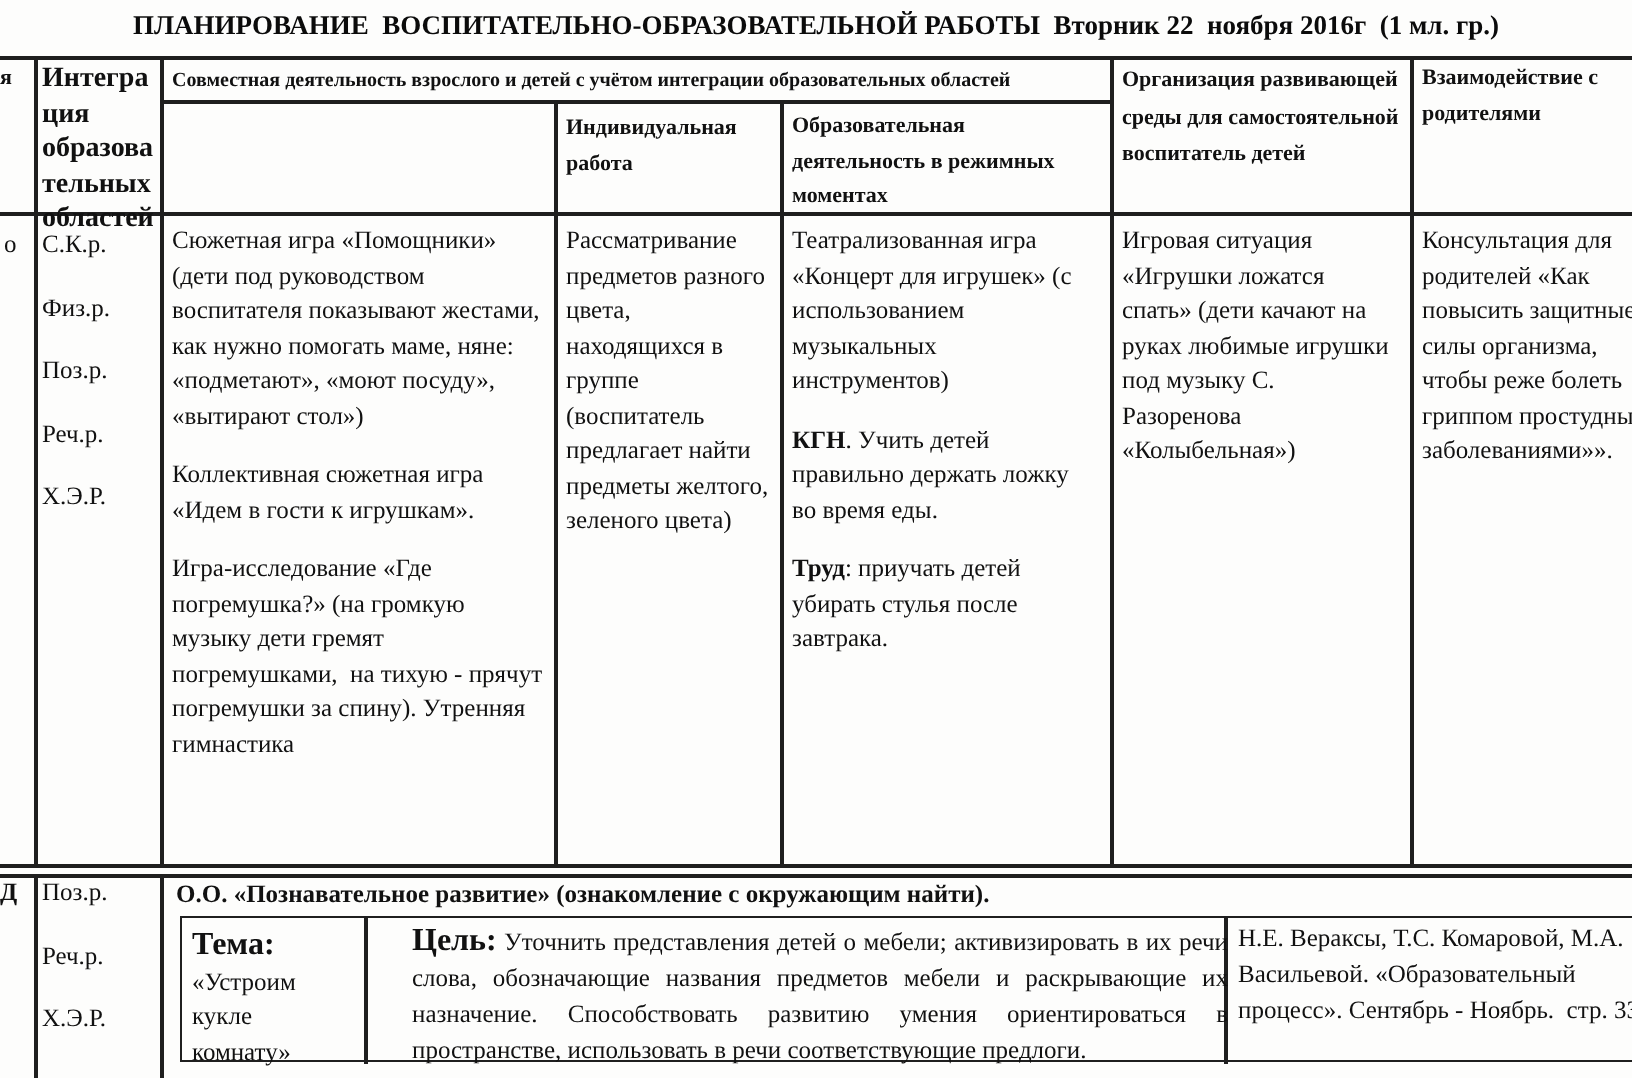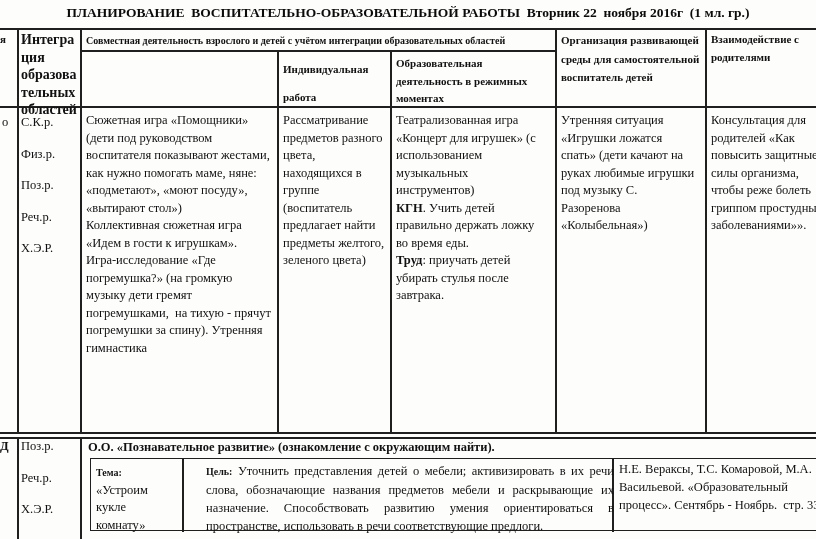--- a/index.html
+++ b/index.html
@@ -21,24 +21,24 @@
   .line.v{width:1.6px;}
   .box{position:absolute;border:1.6px solid #1f1f1f;background:transparent;}
   .txt{
     position:absolute;
     font-size:12.5px;line-height:17.5px;
     white-space:pre-wrap;
   }
   .hdr{font-weight:bold;font-size:11px;line-height:17.5px;}
   .nowrap{white-space:nowrap;}
   .para{white-space:pre-wrap;}
-  .para + .para{}
+  .para + .para{margin-top:12px;}
   .item + .item{margin-top:14px;}
   .b{font-weight:bold;}
-  .sm{font-size:10px;font-weight:bold;}
+  .sm{font-size:16px;font-weight:bold;}
   .justify{text-align:justify;margin-left:16px;}
 </style>
 </head>
 <body>
 
 <div class="page">
 
   <div class="title">ПЛАНИРОВАНИЕ  ВОСПИТАТЕЛЬНО-ОБРАЗОВАТЕЛЬНОЙ РАБОТЫ  Вторник 22  ноября 2016г  (1 мл. гр.)</div>
 
   <div class="line h" style="top:28px;left:0;width:832px"></div>
@@ -55,31 +55,31 @@
   <div class="line h" style="top:437px;left:0;width:832px"></div>
   <div class="line v" style="left:17px;top:437px;height:102px"></div>
   <div class="line v" style="left:80px;top:437px;height:102px"></div>
   <div class="box" style="left:90px;top:458px;width:740px;height:71px"></div>
   <div class="line v" style="left:182px;top:458px;height:74px"></div>
   <div class="line v" style="left:612px;top:458px;height:74px"></div>
 
   <div class="txt hdr" style="left:0;top:31px">я</div>
   <div class="txt hdr" style="left:21px;top:31px;width:58px;font-size:14px;word-break:break-word">Интеграция образовательных областей</div>
   <div class="txt hdr nowrap" style="left:86px;top:32px;font-size:10px">Совместная деятельность взрослого и детей с учётом интеграции образовательных областей</div>
-  <div class="txt hdr" style="left:283px;top:55px;width:95px;line-height:28px">Индивидуальная работа</div>
+  <div class="txt hdr" style="left:283px;top:55px;width:95px;line-height:18px">Индивидуальная работа</div>
   <div class="txt hdr" style="left:396px;top:55px;width:150px">Образовательная деятельность в режимных моментах</div>
   <div class="txt hdr" style="left:561px;top:31px;width:142px;line-height:18.5px">Организация развивающей среды для самостоятельной воспитатель детей</div>
   <div class="txt hdr" style="left:711px;top:31px;width:112px">Взаимодействие с родителями</div>
 
   <div class="txt" style="left:2px;top:114px">о</div>
   <div class="txt" style="left:21px;top:114px;width:55px"><div class="item">С.К.р.</div><div class="item">Физ.р.</div><div class="item">Поз.р.</div><div class="item">Реч.р.</div><div class="item">Х.Э.Р.</div></div>
   <div class="txt" style="left:86px;top:112px;width:186px"><div class="para"><span>Сюжетная игра «Помощники» (дети под руководством воспитателя показывают жестами, как нужно помогать маме, няне: «подметают», «моют посуду», «вытирают стол»)</span></div><div class="para"><span>Коллективная сюжетная игра «Идем в гости к игрушкам».</span></div><div class="para"><span>Игра-исследование «Где погремушка?» (на громкую музыку дети гремят погремушками,  на тихую - прячут погремушки за спину). Утренняя гимнастика</span></div></div>
   <div class="txt" style="left:283px;top:112px;width:102px"><div class="para"><span>Рассматривание предметов разного цвета, находящихся в группе (воспитатель предлагает найти предметы желтого, зеленого цвета)</span></div></div>
   <div class="txt" style="left:396px;top:112px;width:152px"><div class="para"><span>Театрализованная игра «Концерт для игрушек» (с использованием музыкальных инструментов)</span></div><div class="para"><span class="b">КГН</span><span>. Учить детей правильно держать ложку во время еды.</span></div><div class="para"><span class="b">Труд</span><span>: приучать детей убирать стулья после завтрака.</span></div></div>
-  <div class="txt" style="left:561px;top:112px;width:138px"><div class="para"><span>Утренняя ситуация «Игрушки ложатся спать» (дети качают на руках любимые игрушки под музыку С. Разоренова «Колыбельная»)</span></div></div>
+  <div class="txt" style="left:561px;top:112px;width:138px"><div class="para"><span>Игровая ситуация «Игрушки ложатся спать» (дети качают на руках любимые игрушки под музыку С. Разоренова «Колыбельная»)</span></div></div>
   <div class="txt" style="left:711px;top:112px;width:122px"><div class="para"><span>Консультация для родителей «Как повысить защитные силы организма, чтобы реже болеть гриппом простудными заболеваниями»».</span></div></div>
 
   <div class="txt b" style="left:0;top:438px">Д</div>
   <div class="txt" style="left:21px;top:438px;width:55px"><div class="item">Поз.р.</div><div class="item">Реч.р.</div><div class="item">Х.Э.Р.</div></div>
   <div class="txt b nowrap" style="left:88px;top:439px">О.О. «Познавательное развитие» (ознакомление с окружающим найти).</div>
   <div class="txt" style="left:96px;top:464px;width:80px"><div class="para"><span class="sm">Тема:</span><span> «Устроим кукле комнату»</span></div></div>
   <div class="txt justify" style="left:190px;top:462px;width:408px;line-height:18px"><div class="para"><span class="sm">Цель:</span><span> Уточнить представления детей о мебели; активизировать в их речи слова, обозначающие названия предметов мебели и раскрывающие их назначение. Способствовать развитию умения ориентироваться в пространстве, использовать в речи соответствующие предлоги.</span></div></div>
   <div class="txt" style="left:619px;top:460px;width:220px;line-height:18px"><div class="para"><span>Н.Е. Вераксы, Т.С. Комаровой, М.А. Васильевой. «Образовательный процесс». Сентябрь - Ноябрь.  стр. 339.</span></div></div>
 
 </div>

